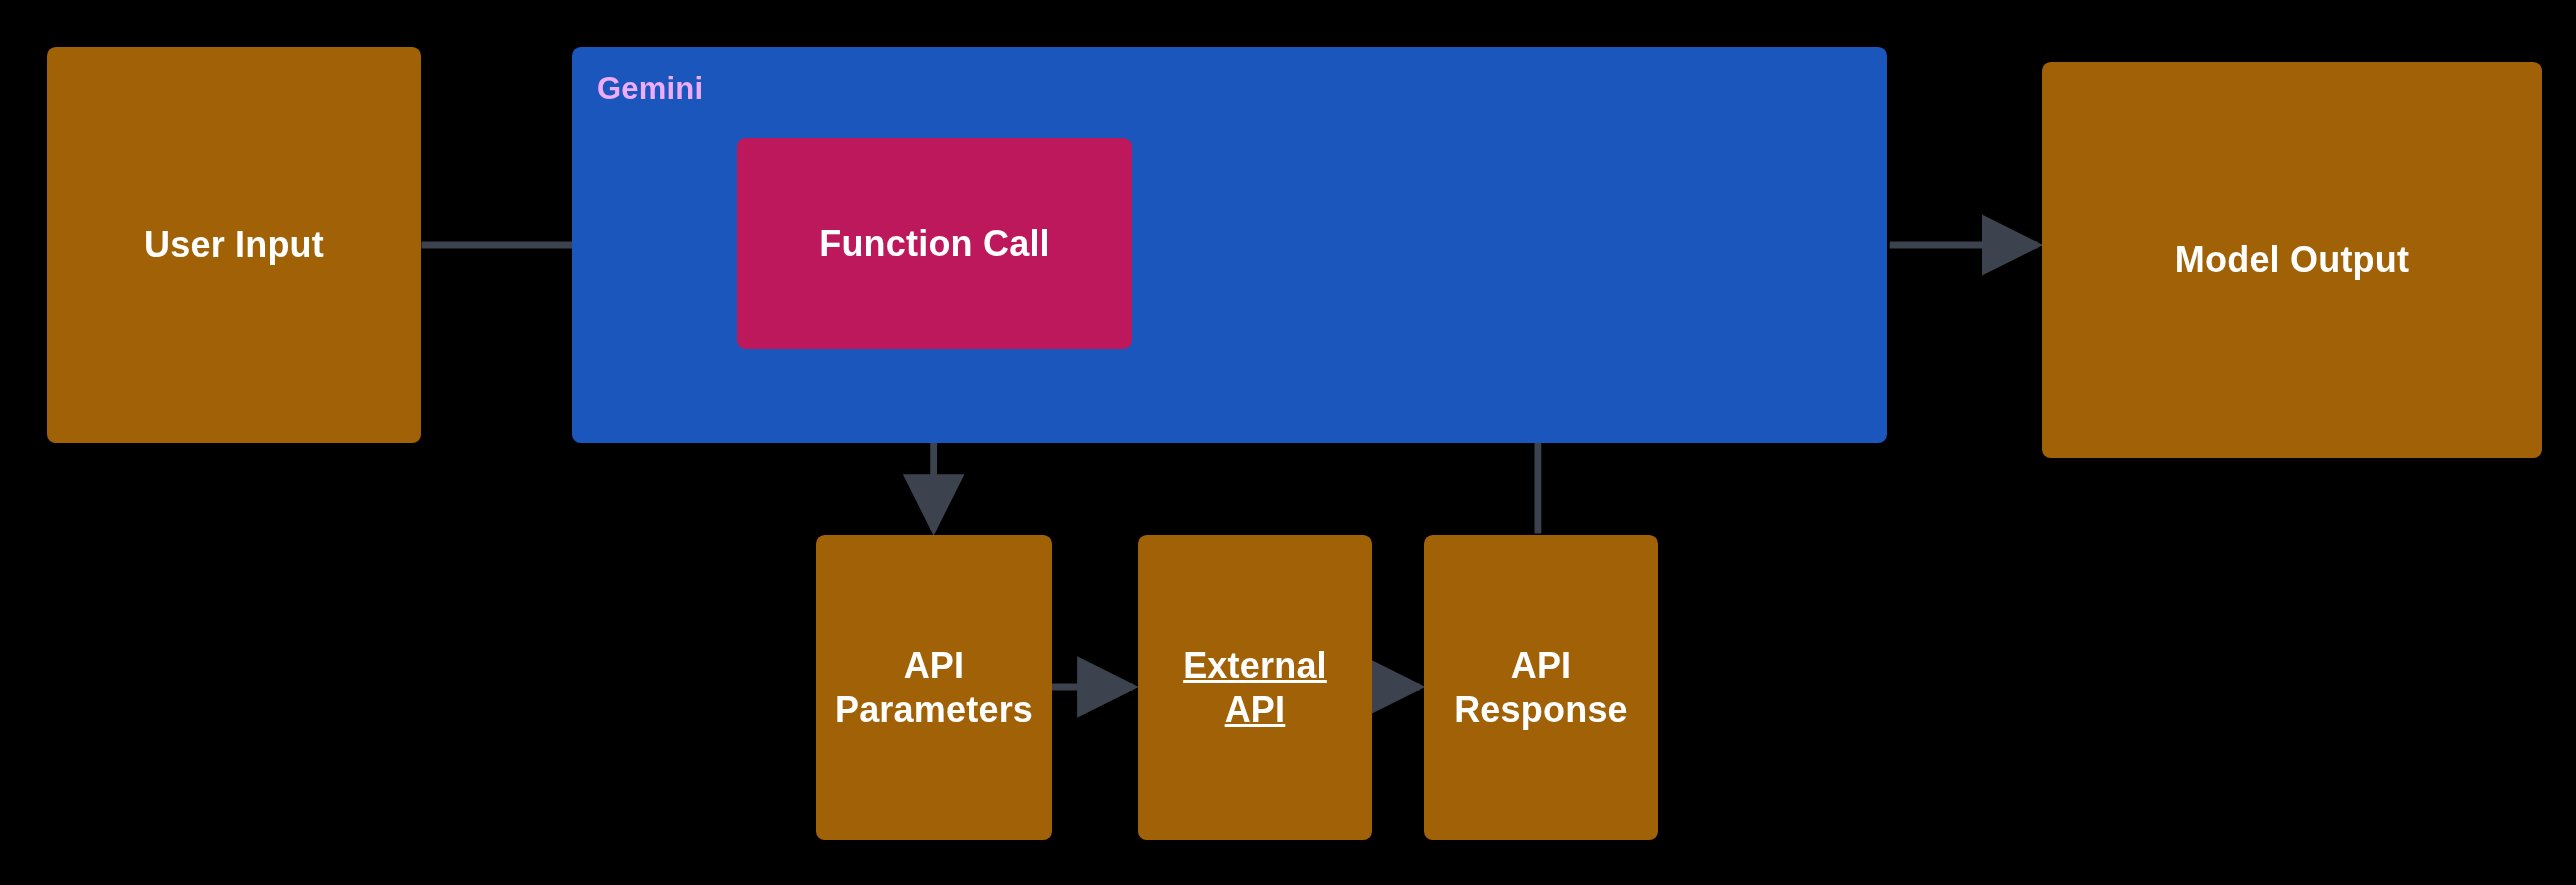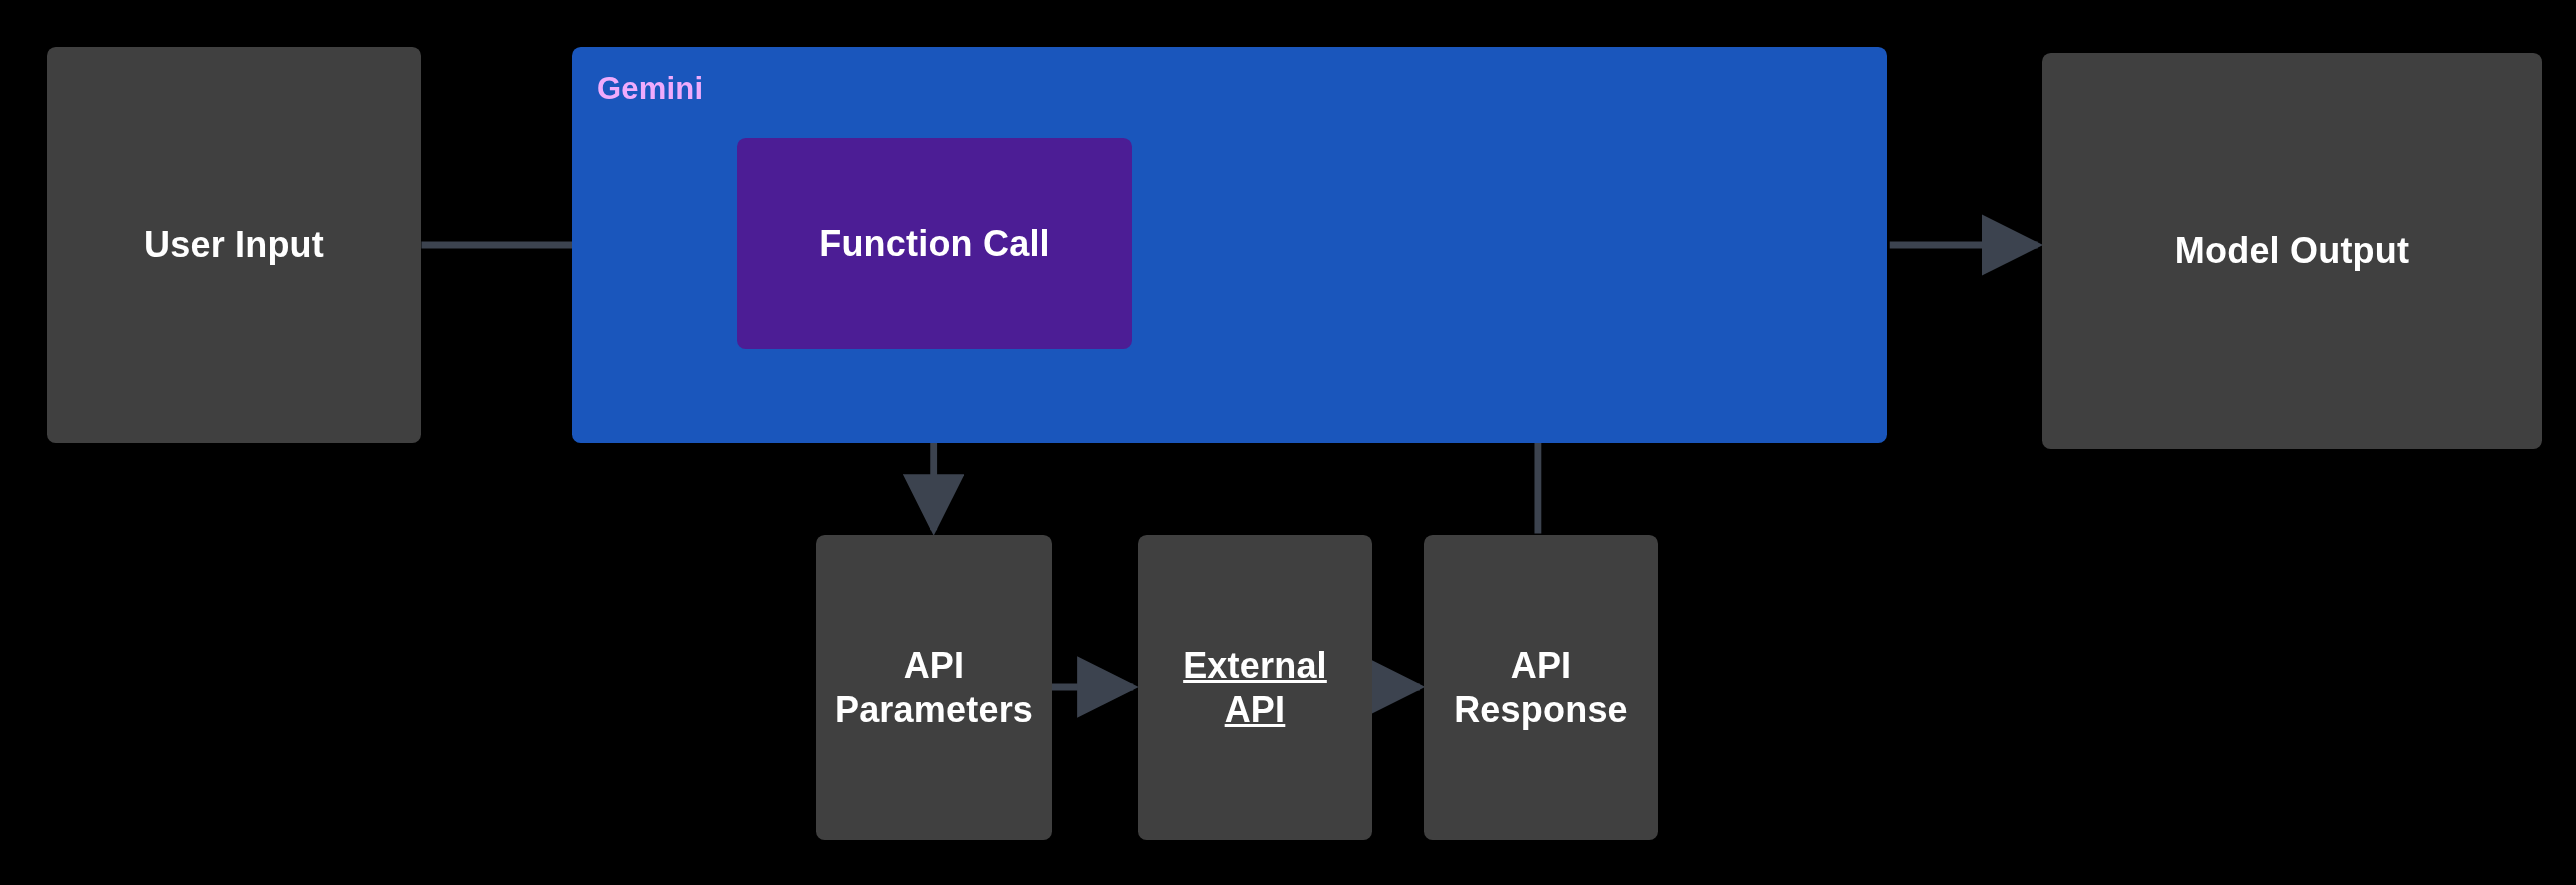--- a/index.html
+++ b/index.html
@@ -25,22 +25,22 @@
     align-items: center;
     justify-content: center;
     text-align: center;
     color: #ffffff;
     font-weight: bold;
     font-size: 36px;
     line-height: 1.22;
     letter-spacing: 0.2px;
     white-space: pre-line;
   }
-  .node-outer { background: #404040; }
-  .node-inner { background: #4c1d95; }
+  .node-outer { background: #a16207; }
+  .node-inner { background: #be185d; }
   .group {
     position: absolute;
     box-sizing: border-box;
     background: #1a56bc;
     border-radius: 8.7px;
   }
   .group-label {
     position: absolute;
     color: #f0abfc;
     font-weight: bold;
@@ -101,21 +101,21 @@
 
   <div class="group" style="left:572px; top:47px; width:1315px; height:396px;">
     <div class="group-label" style="left:25px; top:26px;">Gemini</div>
   </div>
 
   <div class="node node-inner" style="left:737px; top:138px; width:395px; height:211px;">
     <span>Function Call</span>
   </div>
 
 
-  <div class="node node-outer" style="left:2042px; top:53px; width:500px; height:396px;">
+  <div class="node node-outer" style="left:2042px; top:62px; width:500px; height:396px;">
     <span>Model Output</span>
   </div>
 
   <div class="node node-outer" style="left:816px; top:535px; width:236px; height:305px;">
     <span>API
 Parameters</span>
   </div>
 
   <div class="node node-outer" style="left:1138px; top:535px; width:234px; height:305px;text-decoration:underline;">
     <span>External

